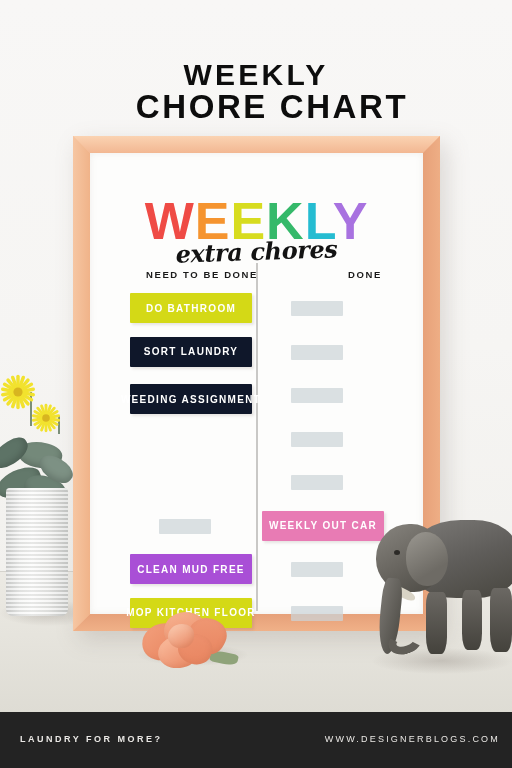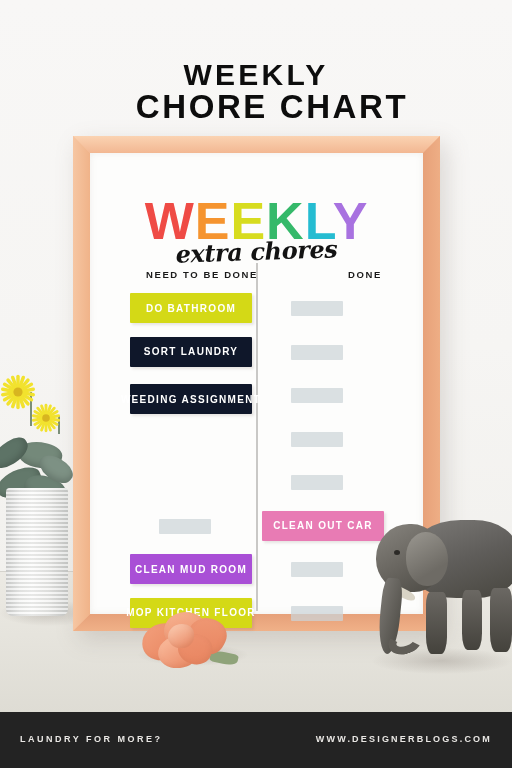--- a/index.html
+++ b/index.html
@@ -205,22 +205,22 @@
   
   #footer {
     position:absolute; left:0; top:712px; width:512px; height:56px;
     background:#232323; z-index:9;
   }
   .foot-left {
     position:absolute; left:20px; top:22px;
     color:#e9e7e4; font-size:9px; font-weight:bold; letter-spacing:2.5px;
   }
   .foot-right {
-    position:absolute; right:20px; top:22px;
-    color:#e9e7e4; font-size:9px; font-weight:bold; letter-spacing:2.2px;
+    position:absolute; right:12px; top:22px;
+    color:#e9e7e4; font-size:9px; font-weight:normal; letter-spacing:2.2px;
   }
   .logo {
     position:absolute; left:50%; transform:translateX(-50%); top:-27px;
     width:72px; height:72px; border-radius:50%;
     background:#ffffff; z-index:10;
     display:flex; align-items:center; justify-content:center;
   }
   .logo-inner {
     width:60px; height:60px; border-radius:50%;
     background:#b9a05c;
@@ -278,22 +278,22 @@
       <div class="rows" id="rows">
           <div class="bar left" style="top: 140px; background: rgb(212, 217, 22);">DO BATHROOM</div>
           <div class="blank right" style="top: 148px; background: rgb(204, 212, 216);"></div>
           <div class="bar left" style="top: 183.5px; background: #0f172a;">SORT LAUNDRY</div>
           <div class="blank right" style="top: 191.5px; background: rgb(204, 212, 216);"></div>
           <div class="bar left" style="top: 231px; background: #0f172a;">WEEDING ASSIGNMENT</div>
           <div class="blank right" style="top: 235px; background: rgb(204, 212, 216);"></div>
           <div class="blank right" style="top: 278.5px; background: rgb(204, 212, 216);"></div>
           <div class="blank right" style="top: 322px; background: rgb(204, 212, 216);"></div>
           <div class="blank left" style="top: 365.5px; background: rgb(204, 212, 216);"></div>
-          <div class="bar right" style="top: 357.5px; background: rgb(232, 123, 180);">CLEAN OUT CAR</div>
-          <div class="bar left" style="top: 401px; background: rgb(169, 79, 214);">CLEAN MUD ROOM</div>
+          <div class="bar right" style="top: 357.5px; background: rgb(232, 123, 180);">WEEKLY OUT CAR</div>
+          <div class="bar left" style="top: 401px; background: rgb(169, 79, 214);">CLEAN MUD FREE</div>
           <div class="blank right" style="top: 409px; background: rgb(204, 212, 216);"></div>
           <div class="bar left" style="top: 444.5px; background: rgb(212, 217, 22);">MOP KITCHEN FLOOR</div>
           <div class="blank right" style="top: 452.5px; background: rgb(204, 212, 216);"></div>
         </div>
     </div>
   </div>
 </div>
 
 <div class="shadow-soft" style="left:138px; top:644px; width:110px; height:22px;"></div>
 <div class="rose" id="rose">

